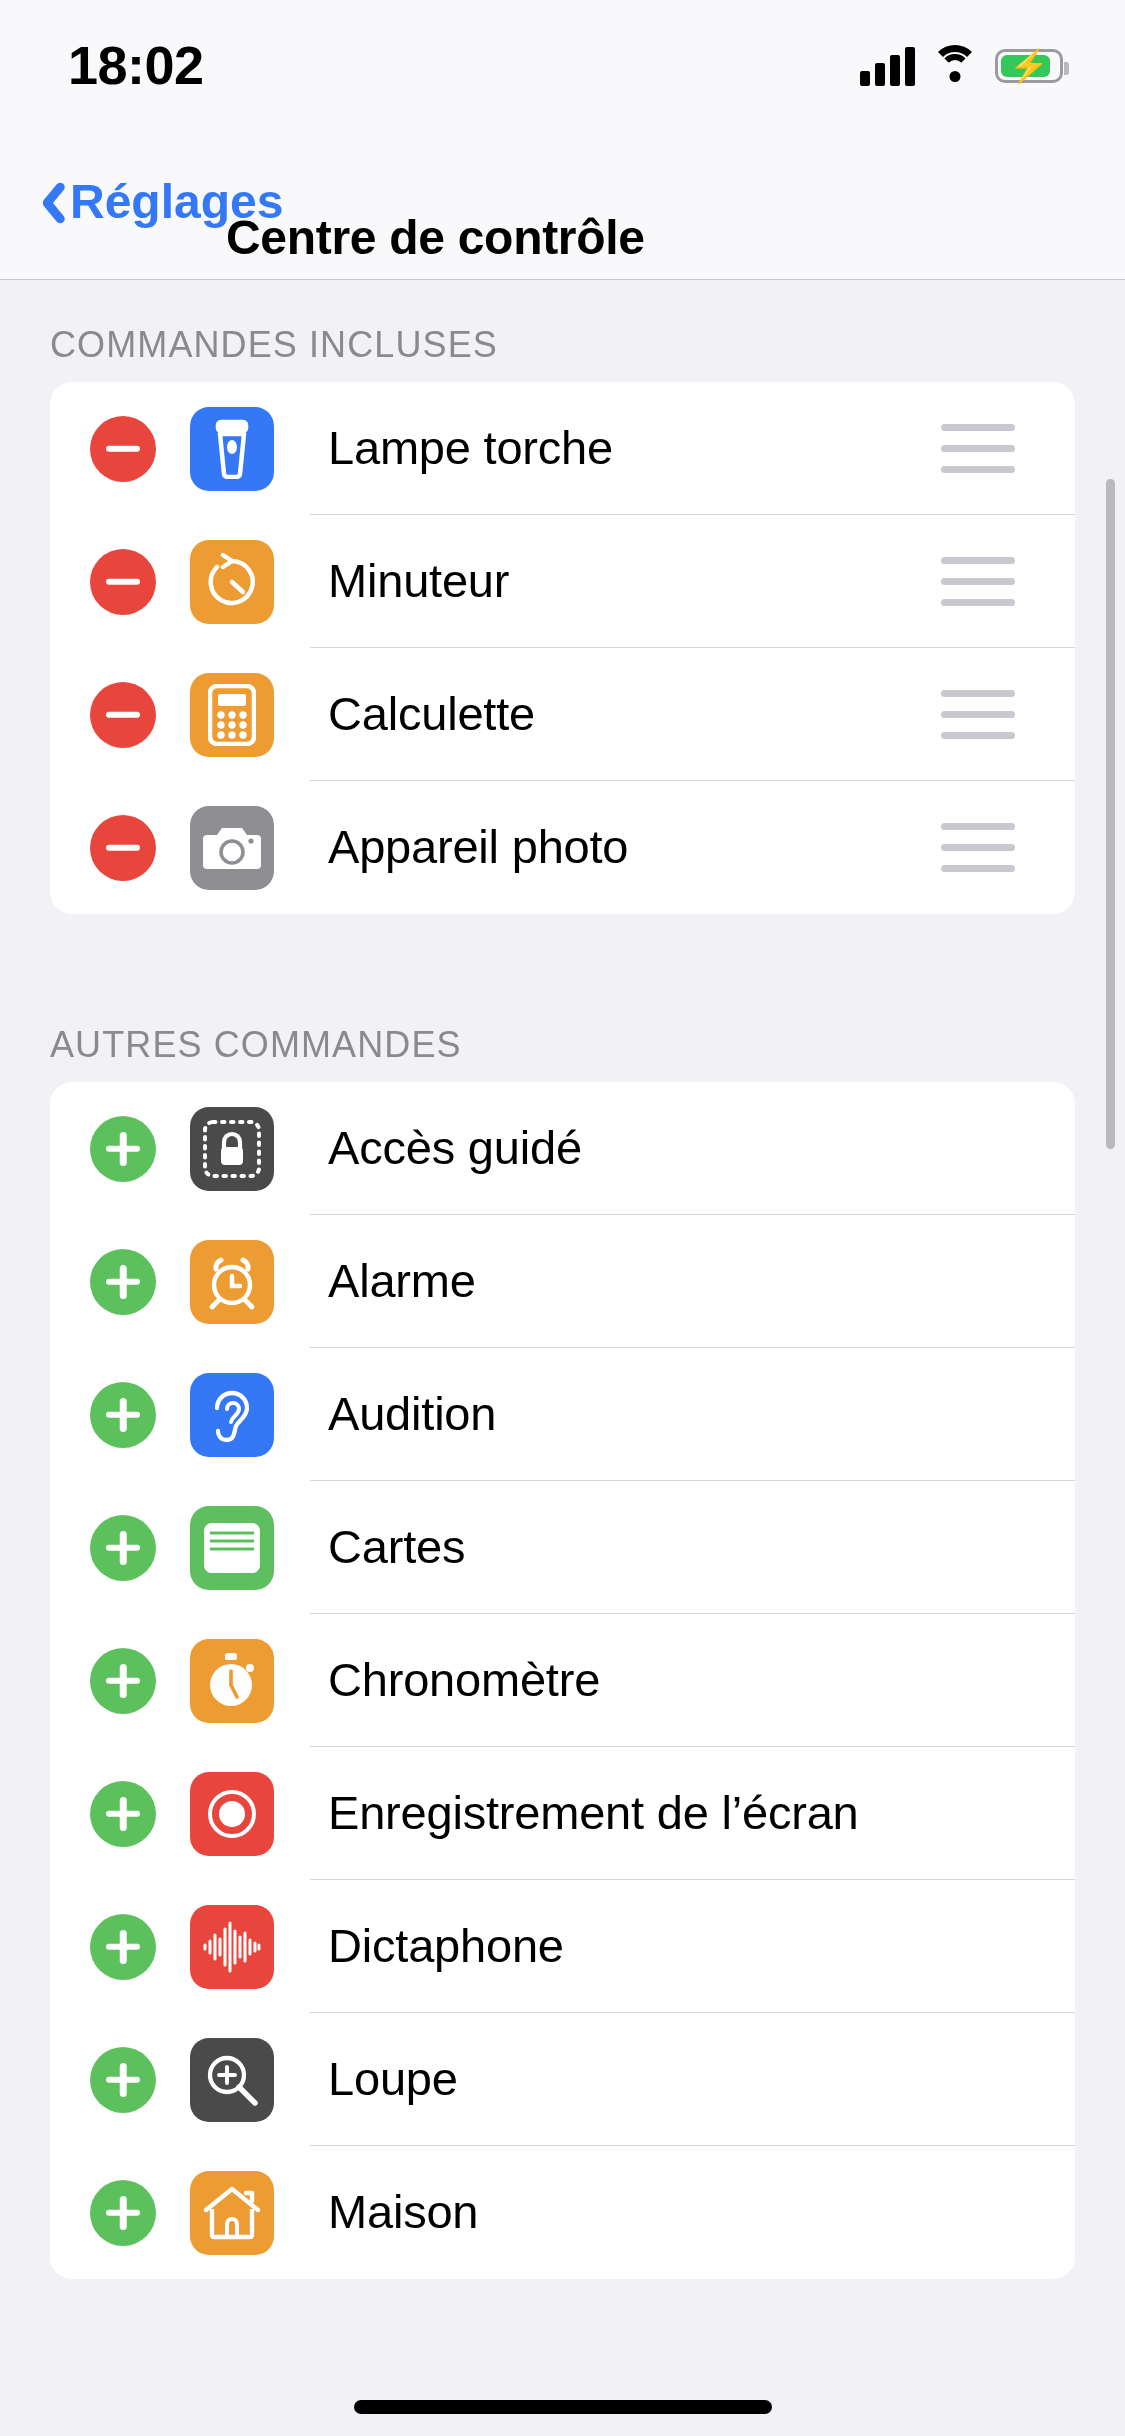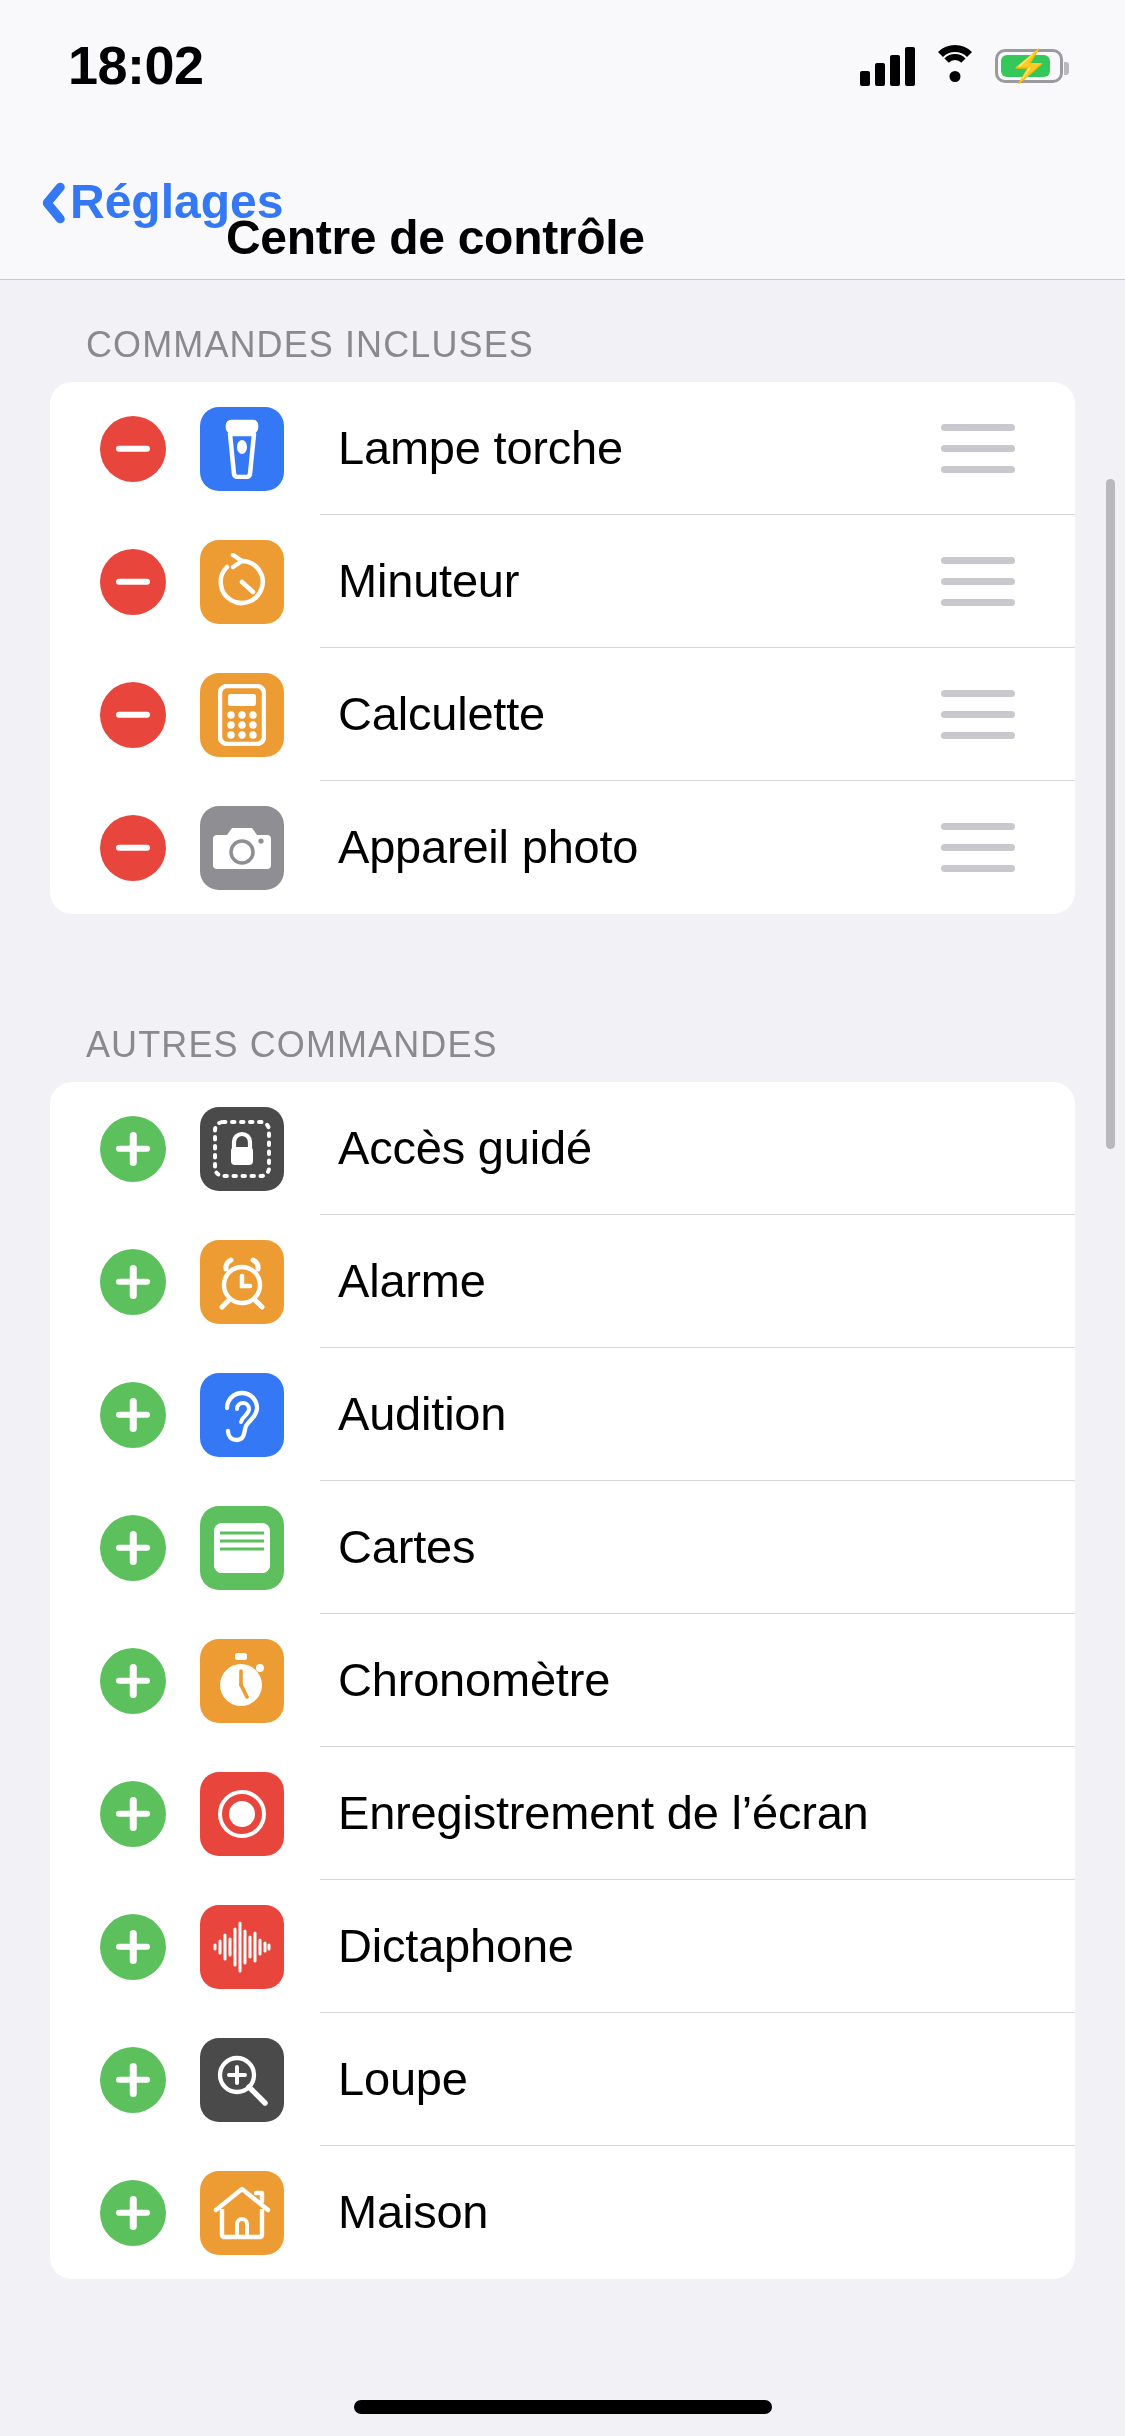--- a/index.html
+++ b/index.html
@@ -89,24 +89,24 @@
     margin-top:31px;
   }
 
   
   .content {
     position:absolute; top:280px; left:0; width:1125px; height:2156px;
     background:#f2f1f6; overflow:hidden;
   }
   .section-header {
     font-size:36px; color:#8a8a8e; letter-spacing:1.1px;
-    padding:44px 0 16px 86px; text-transform:uppercase;
+    padding:44px 0 16px 50px; text-transform:uppercase;
   }
   .card {
-    margin:0 50px; background:#fff; border-radius:22px; overflow:hidden;padding-left:10px;
+    margin:0 50px; background:#fff; border-radius:22px; overflow:hidden;
   }
   .row {
     position:relative; display:flex; align-items:center;
     height:133px; padding-left:40px; cursor:pointer;
   }
   .row .sep {
     position:absolute; left:260px; right:0; bottom:0; height:1.5px;
     background:#d6d5da;
   }
   .row:last-child .sep { display:none; }

